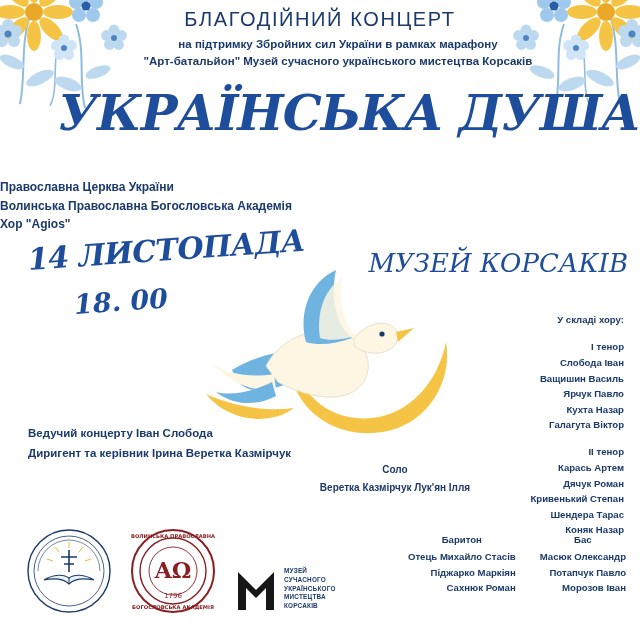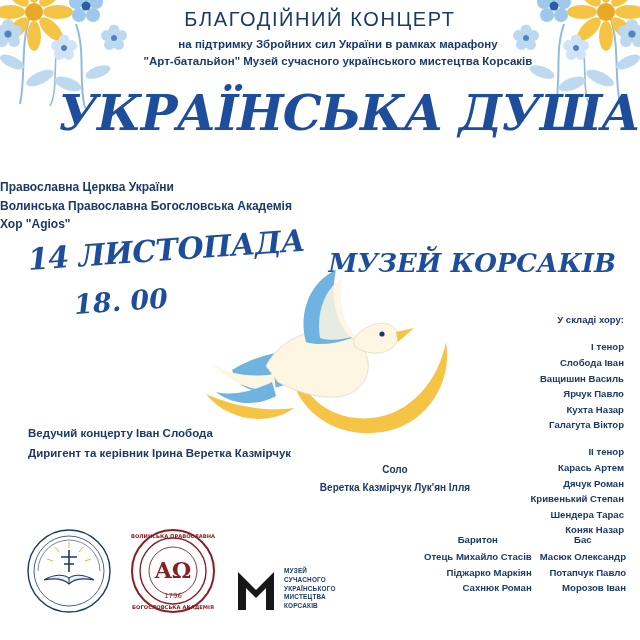--- a/index.html
+++ b/index.html
@@ -100,25 +100,25 @@
   }
   .time-line {
     font-size: 27px;
     margin-top: 12px;
     margin-left: 46px;
     transform: rotate(-4deg);
     transform-origin: left center;
   }
   .venue-block {
     position: absolute;
-    right: 24px;
+    right: 12px;
     top: 248px;
     font-family: "DejaVu Serif", serif;
     font-style: italic;
-    font-weight: bold;
+    font-weight: normal;
     font-size: 26px;
     color: #1e4d9b;
   }
 
   
   .dove-wrap {
     position: absolute;
     left: 170px;
     top: 246px;
     width: 300px;
@@ -168,21 +168,21 @@
   }
   .choir .group-head:first-child { margin-top: 0; }
   .choir-title { margin-bottom: 4px; }
 
   
   .bottom-voices {
     position: absolute;
     right: 14px;
     bottom: 44px;
     display: flex;
-    gap: 8px;
+    gap: 24px;
     font-size: 9.6px;
     font-weight: bold;
     color: #1b3a6b;
     line-height: 1.62;
     align-items: flex-end;
   }
   .voice-col { text-align: right; }
   .voice-col .group-head {
     text-align: center;
     margin-bottom: 2px;

